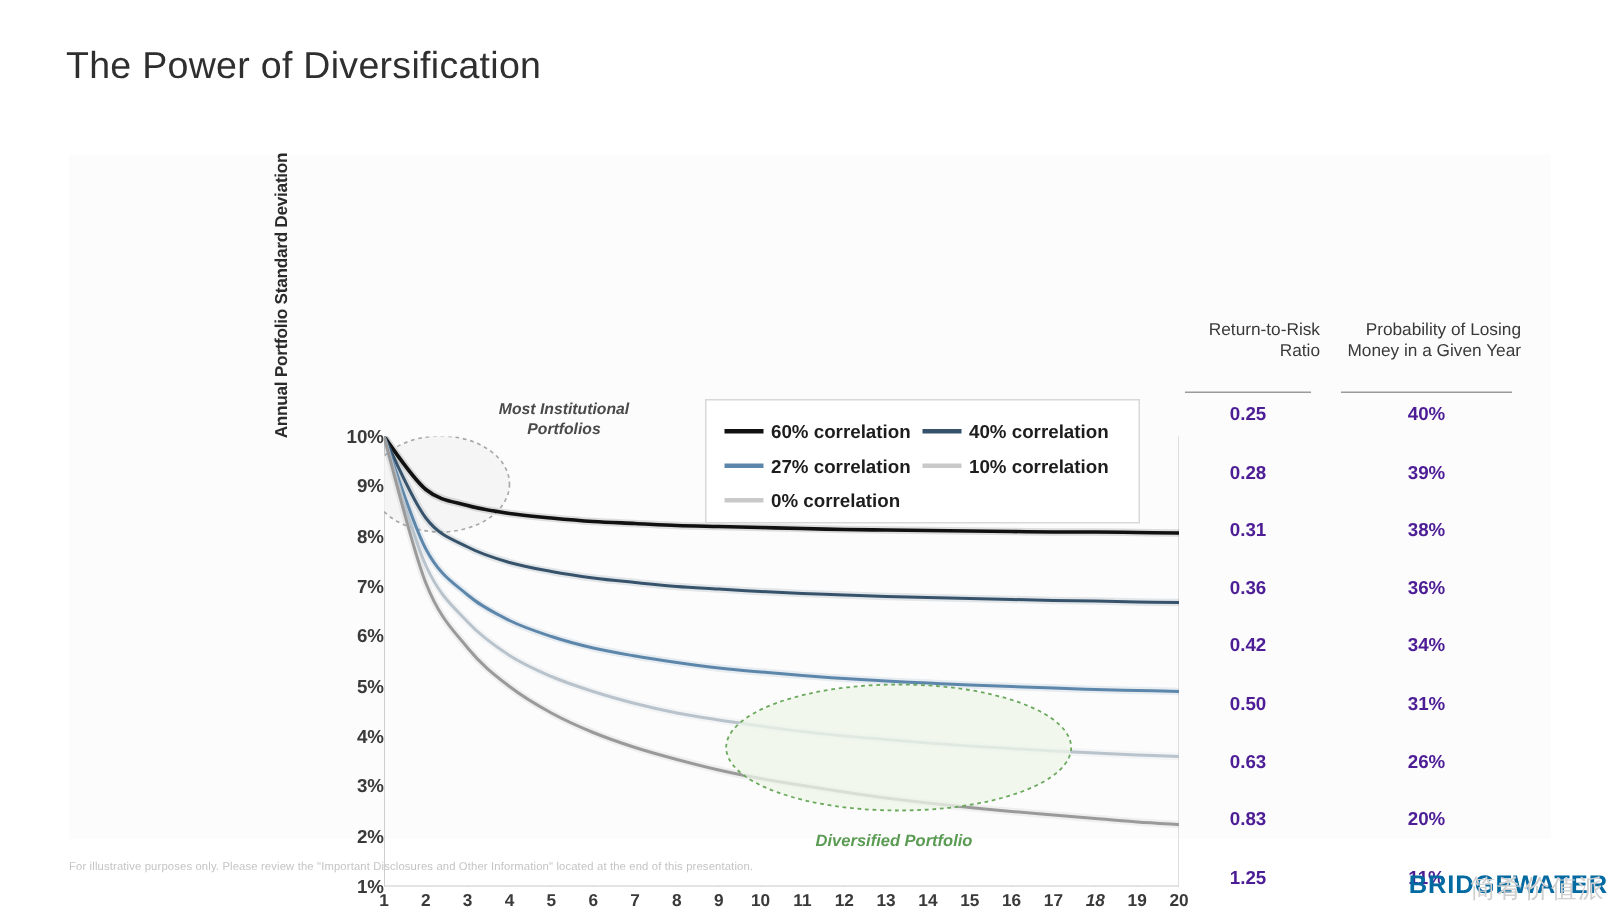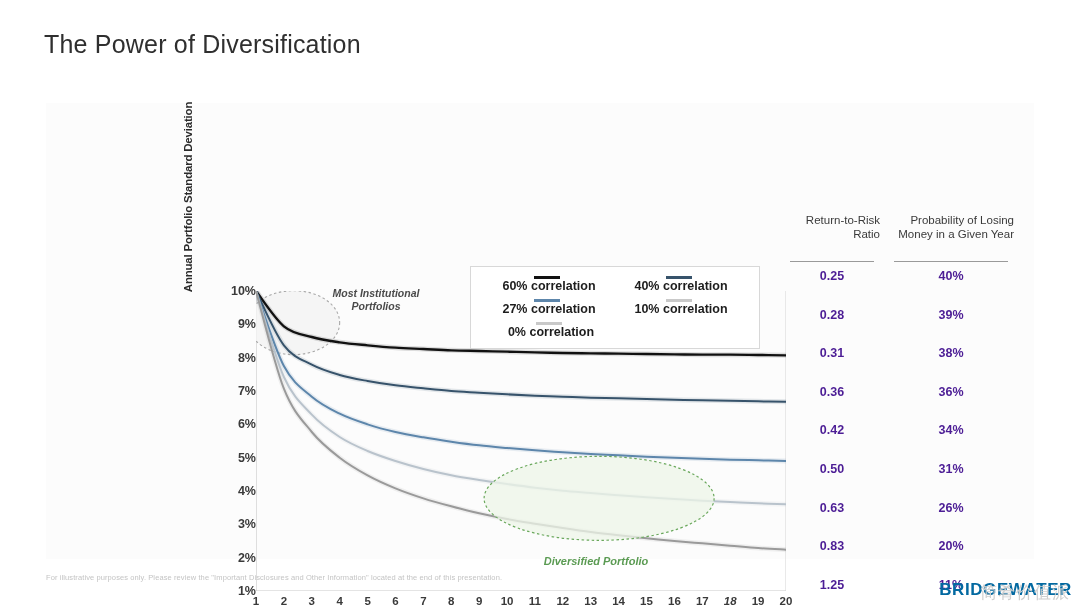--- a/index.html
+++ b/index.html
@@ -76,21 +76,21 @@
   
   #legend {
     position: absolute;
     left: 424px; top: 163px;
     width: 290px; height: 83px;
     background: #ffffff;
     border: 1px solid #d8d8d8;
     padding: 9px 12px 0 12px;
   }
   .legend-row { display: flex; height: 23px; }
-  .legend-item { display: flex; align-items: center; width: 136px; flex-direction: column; }
+  .legend-item { display: flex; align-items: center; width: 136px; }
   .legend-swatch { width: 26px; height: 3px; margin-right: 5px; flex: none; }
   .legend-label { font-size: 12.5px; color: #1d1d1d; font-weight: bold; white-space: nowrap; }
 
   
   #table {
     position: absolute;
     left: 738px; top: 110px;
     width: 240px; height: 385px;
   }
   .th {
@@ -108,21 +108,21 @@
   #rule-1 { left: 110px; width: 114px; }
   .tbody { position: absolute; top: 56px; left: 0; width: 240px; }
   .trow { position: absolute; width: 240px; height: 16px; }
   .tcell { position: absolute; font-size: 12.5px; font-weight: bold; color: #4c1d95; text-align: center; }
   .tcell-0 { left: 0; width: 96px; }
   .tcell-1 { left: 104px; width: 126px; }
 
   
   #annot-inst {
     position: absolute;
-    left: 265px; top: 184px;
+    left: 265px; top: 164px;
     width: 130px;
     text-align: center;
     font-size: 10.5px;
     font-style: italic;
     font-weight: bold;
     color: #4a4a4a;
     line-height: 13px;
   }
   #annot-div {
     position: absolute;

